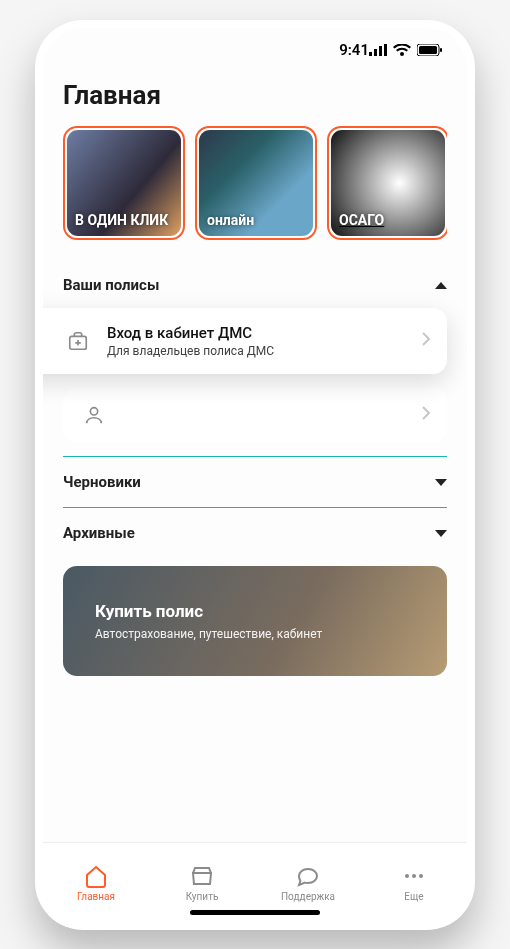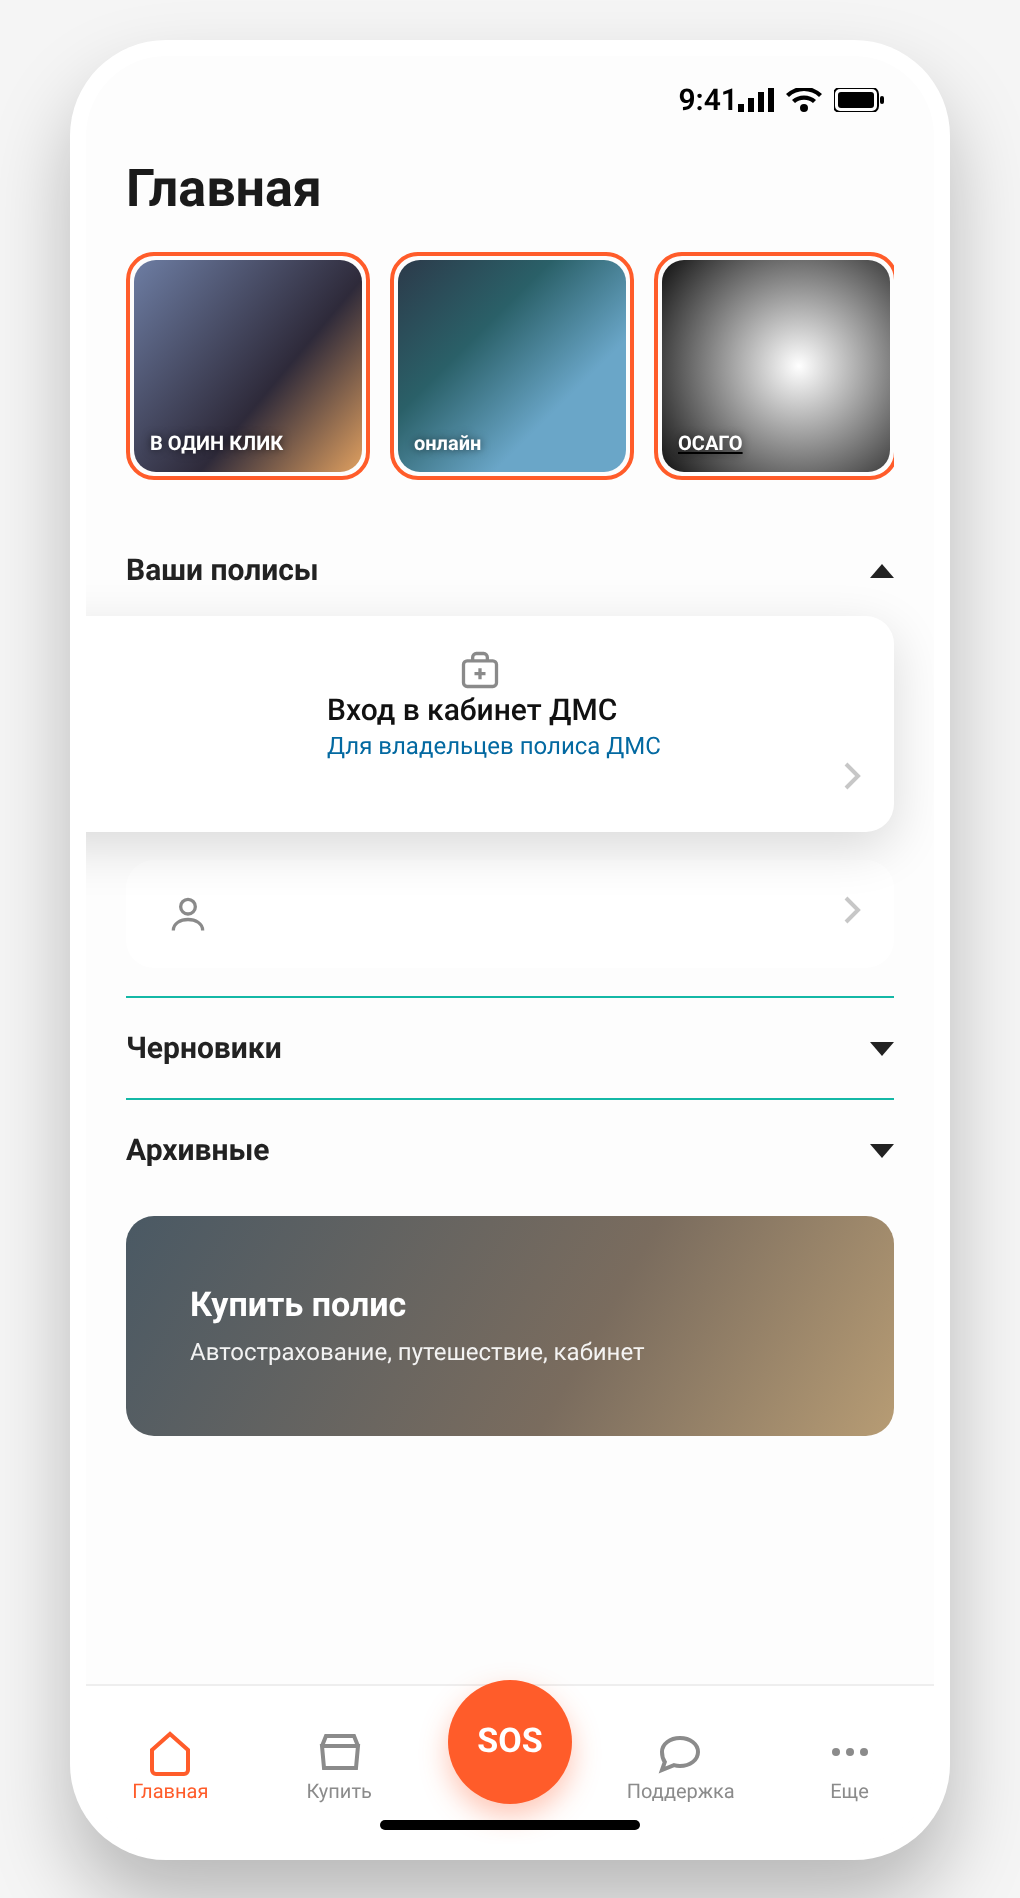--- a/index.html
+++ b/index.html
@@ -71,21 +71,21 @@
     height: 100%;
     border-radius: 11px;
     position: relative;
     overflow: hidden;
     display: flex;
     align-items: flex-end;
     padding: 8px;
   }
   .story-label {
     color: #fff;
-    font-size: 10px;
+    font-size: 14px;
     font-weight: 700;
     text-shadow: 0 0 4px rgba(0,0,0,.6);
   }
   .story:nth-child(1) .story-inner { background: linear-gradient(130deg,#6d7da3,#2e2a3a 60%,#e0a060); }
   .story:nth-child(2) .story-inner { background: linear-gradient(135deg,#2c3a4a,#2a6068,#6aa6c8 70%); }
   .story:nth-child(3) .story-inner { background: radial-gradient(circle at 60% 50%, #fff, #888, #111); text-decoration: underline; }
   .story:nth-child(4) .story-inner { background: linear-gradient(120deg,#33211a,#744530); }
 
   .section-header {
     display: flex;
@@ -105,31 +105,30 @@
     align-items:center;
     padding:16px 16px;
     margin-bottom:14px;
   }
   .card.floating {
     box-shadow:0 8px 26px rgba(0,0,0,0.14);
     margin-left:-50px;
     position:relative;
     z-index:5;
     padding-left:50px;
-    flex-direction:column;
   }
   .card-icon {
     width:30px;
     display:flex;
     justify-content:center;
     color:#8a8a8a;
     margin-right:14px;
   }
   .card-text .t1 { font-size:15px; font-weight:500; color:#111; }
-  .card-text .t2 { font-size:12px; color:#0369a1; margin-top:2px; }
+  .card-text .t2 { font-size:12px; color:#404040; margin-top:2px; }
   .chev { margin-left:auto; color:#c7c7c7; }
 
   .divider-section {
     border-top:1px solid #14b8a6;
     padding:16px 0;
     display:flex;
     justify-content:space-between;
     align-items:center;
   }
   .divider-section span { font-weight:700; font-size:15px; color:#222; }
@@ -294,23 +293,20 @@
           </svg>
         <span>Главная</span>
       </div>
       <div class="tab">
         <svg width="24" height="24" viewBox="0 0 24 24" fill="none" stroke="currentColor" stroke-width="2">
             <path d="M3 9h18l-1 11H4L3 9z"></path>
             <path d="M3 9l2-5h14l2 5"></path>
           </svg>
         <span>Купить</span>
       </div>
-      <div class="sos">
-        <span>SOS</span>
-      </div>
       <div class="tab">
         <svg width="24" height="24" viewBox="0 0 24 24" fill="none" stroke="currentColor" stroke-width="2">
             <path d="M21 12c0 4-4 7-9 7-1 0-2-.1-3-.4L3 21l1.4-4C3.5 15.7 3 14 3 12c0-4 4-7 9-7s9 3 9 7z"></path>
           </svg>
         <span>Поддержка</span>
       </div>
       <div class="tab">
         <svg width="24" height="24" viewBox="0 0 24 24" fill="currentColor">
             <circle cx="5" cy="12" r="2"></circle>
             <circle cx="12" cy="12" r="2"></circle>

